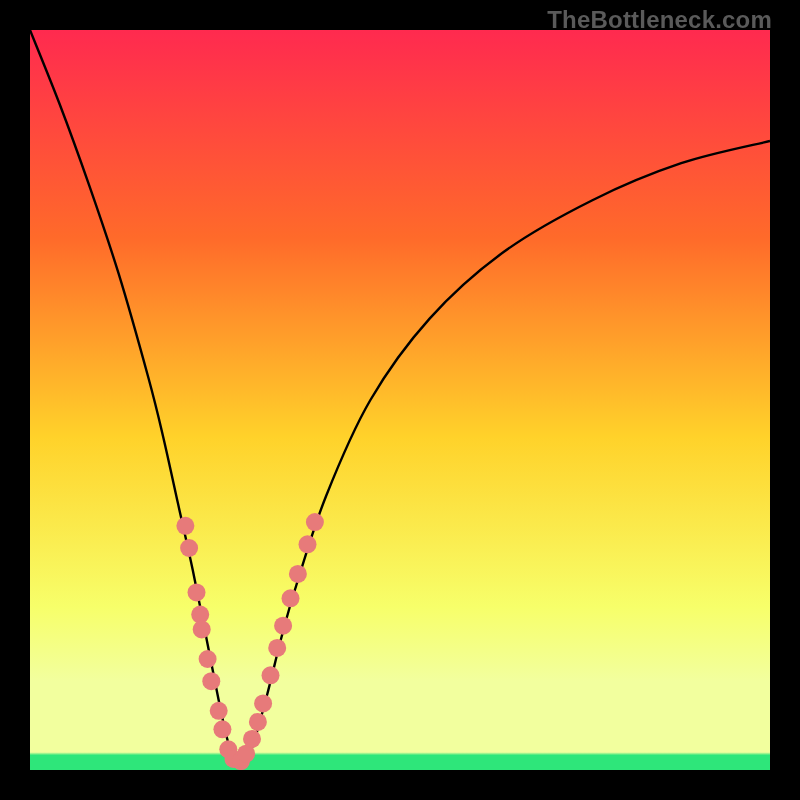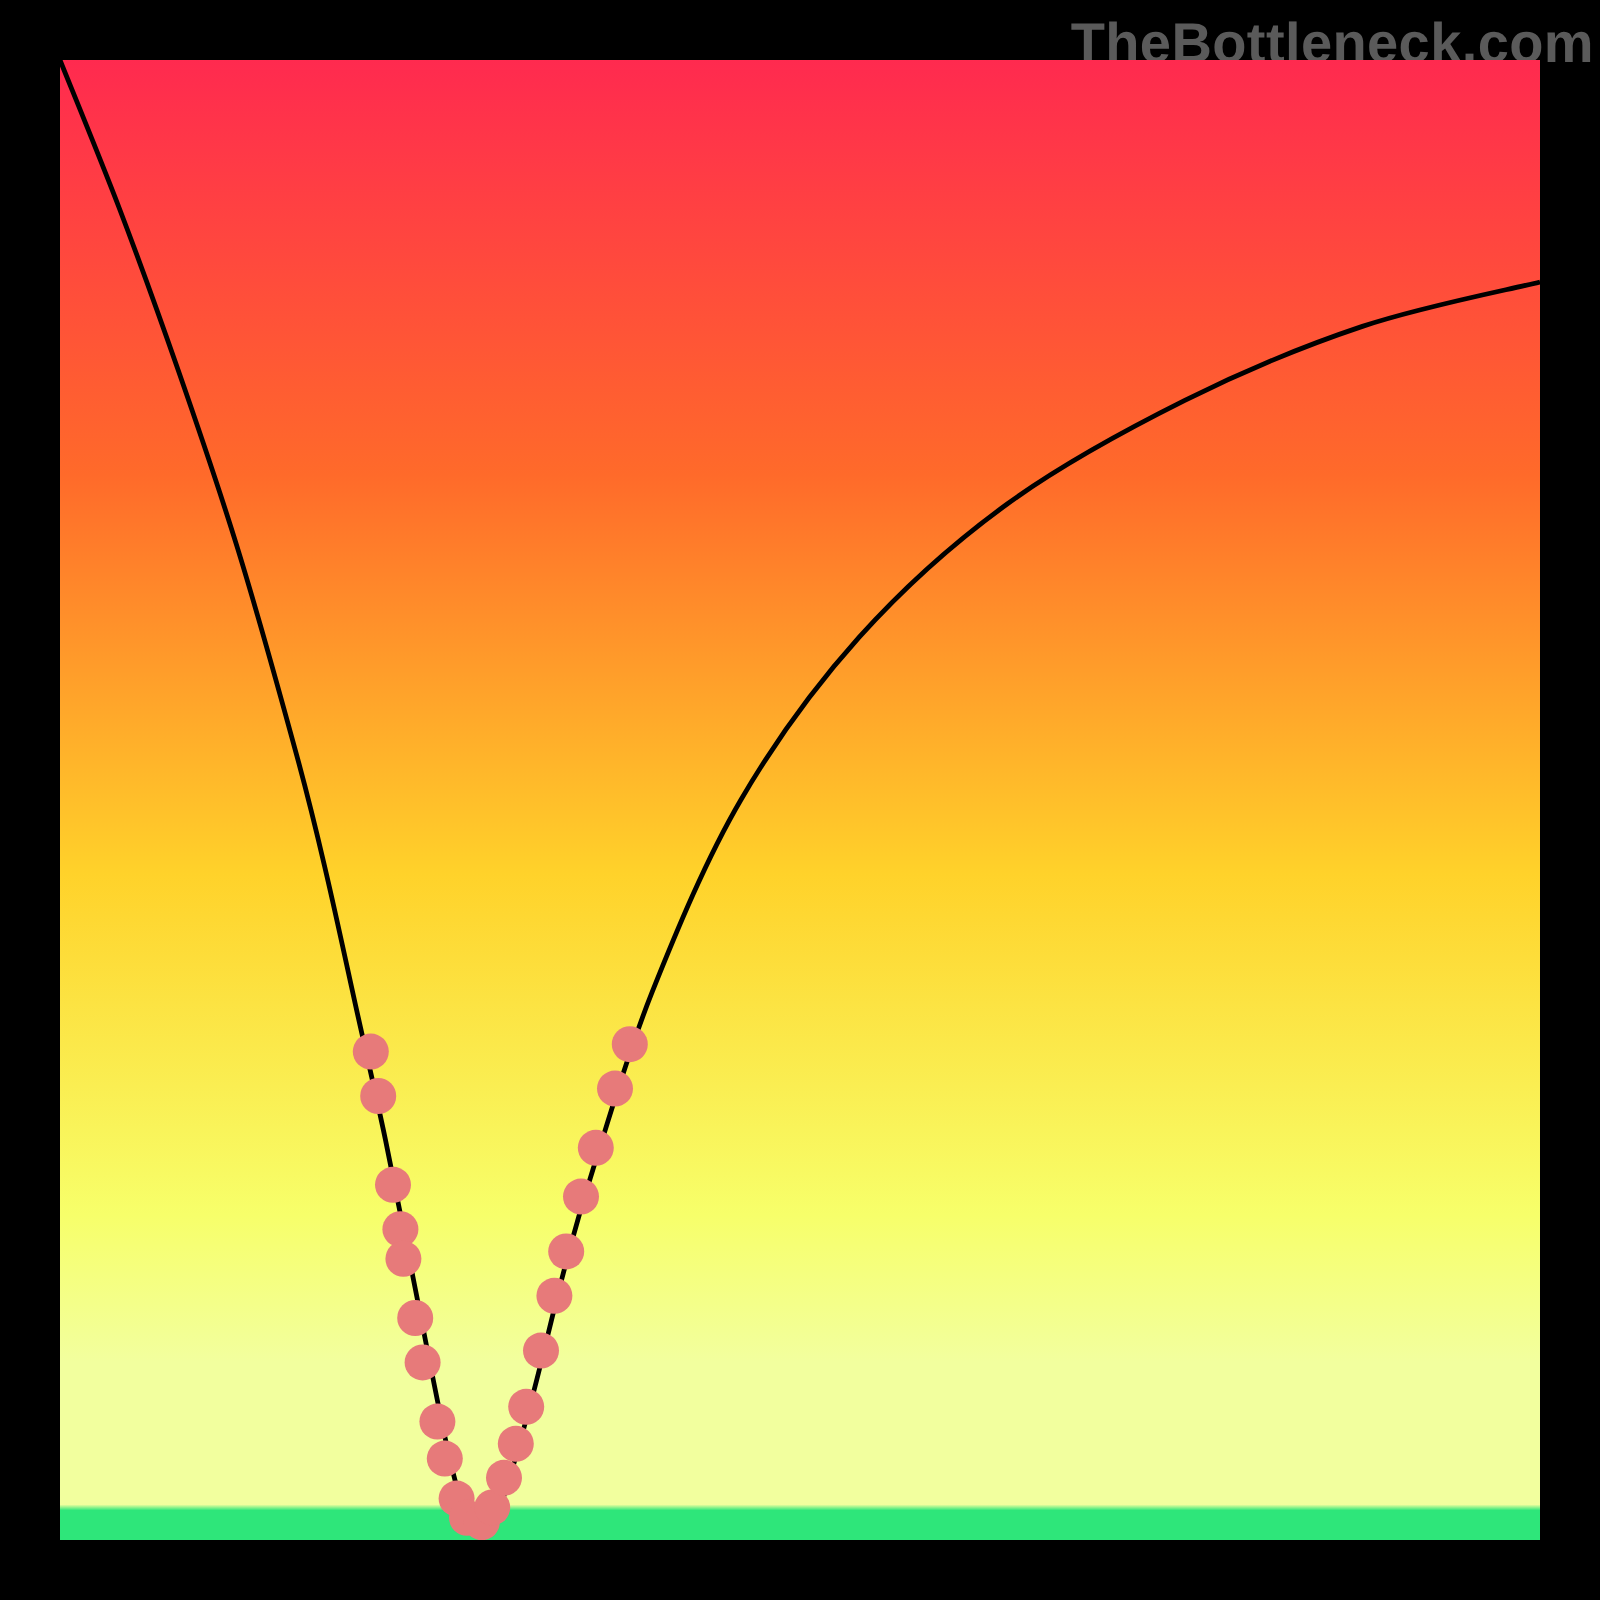--- a/index.html
+++ b/index.html
@@ -21,23 +21,23 @@
     position: absolute;
     left: 30px;
     top: 30px;
     width: 740px;
     height: 740px;
     overflow: hidden;
   }
   .watermark {
     position: absolute;
     top: 6px;
-    right: 3px;
+    right: 28px;
     color: #5a5a5a;
-    font-size: 28px;
+    font-size: 24px;
     font-weight: 600;
     letter-spacing: 0.2px;
     user-select: none;
     pointer-events: none;
   }
   svg {
     display: block;
   }
 </style>
 </head>

